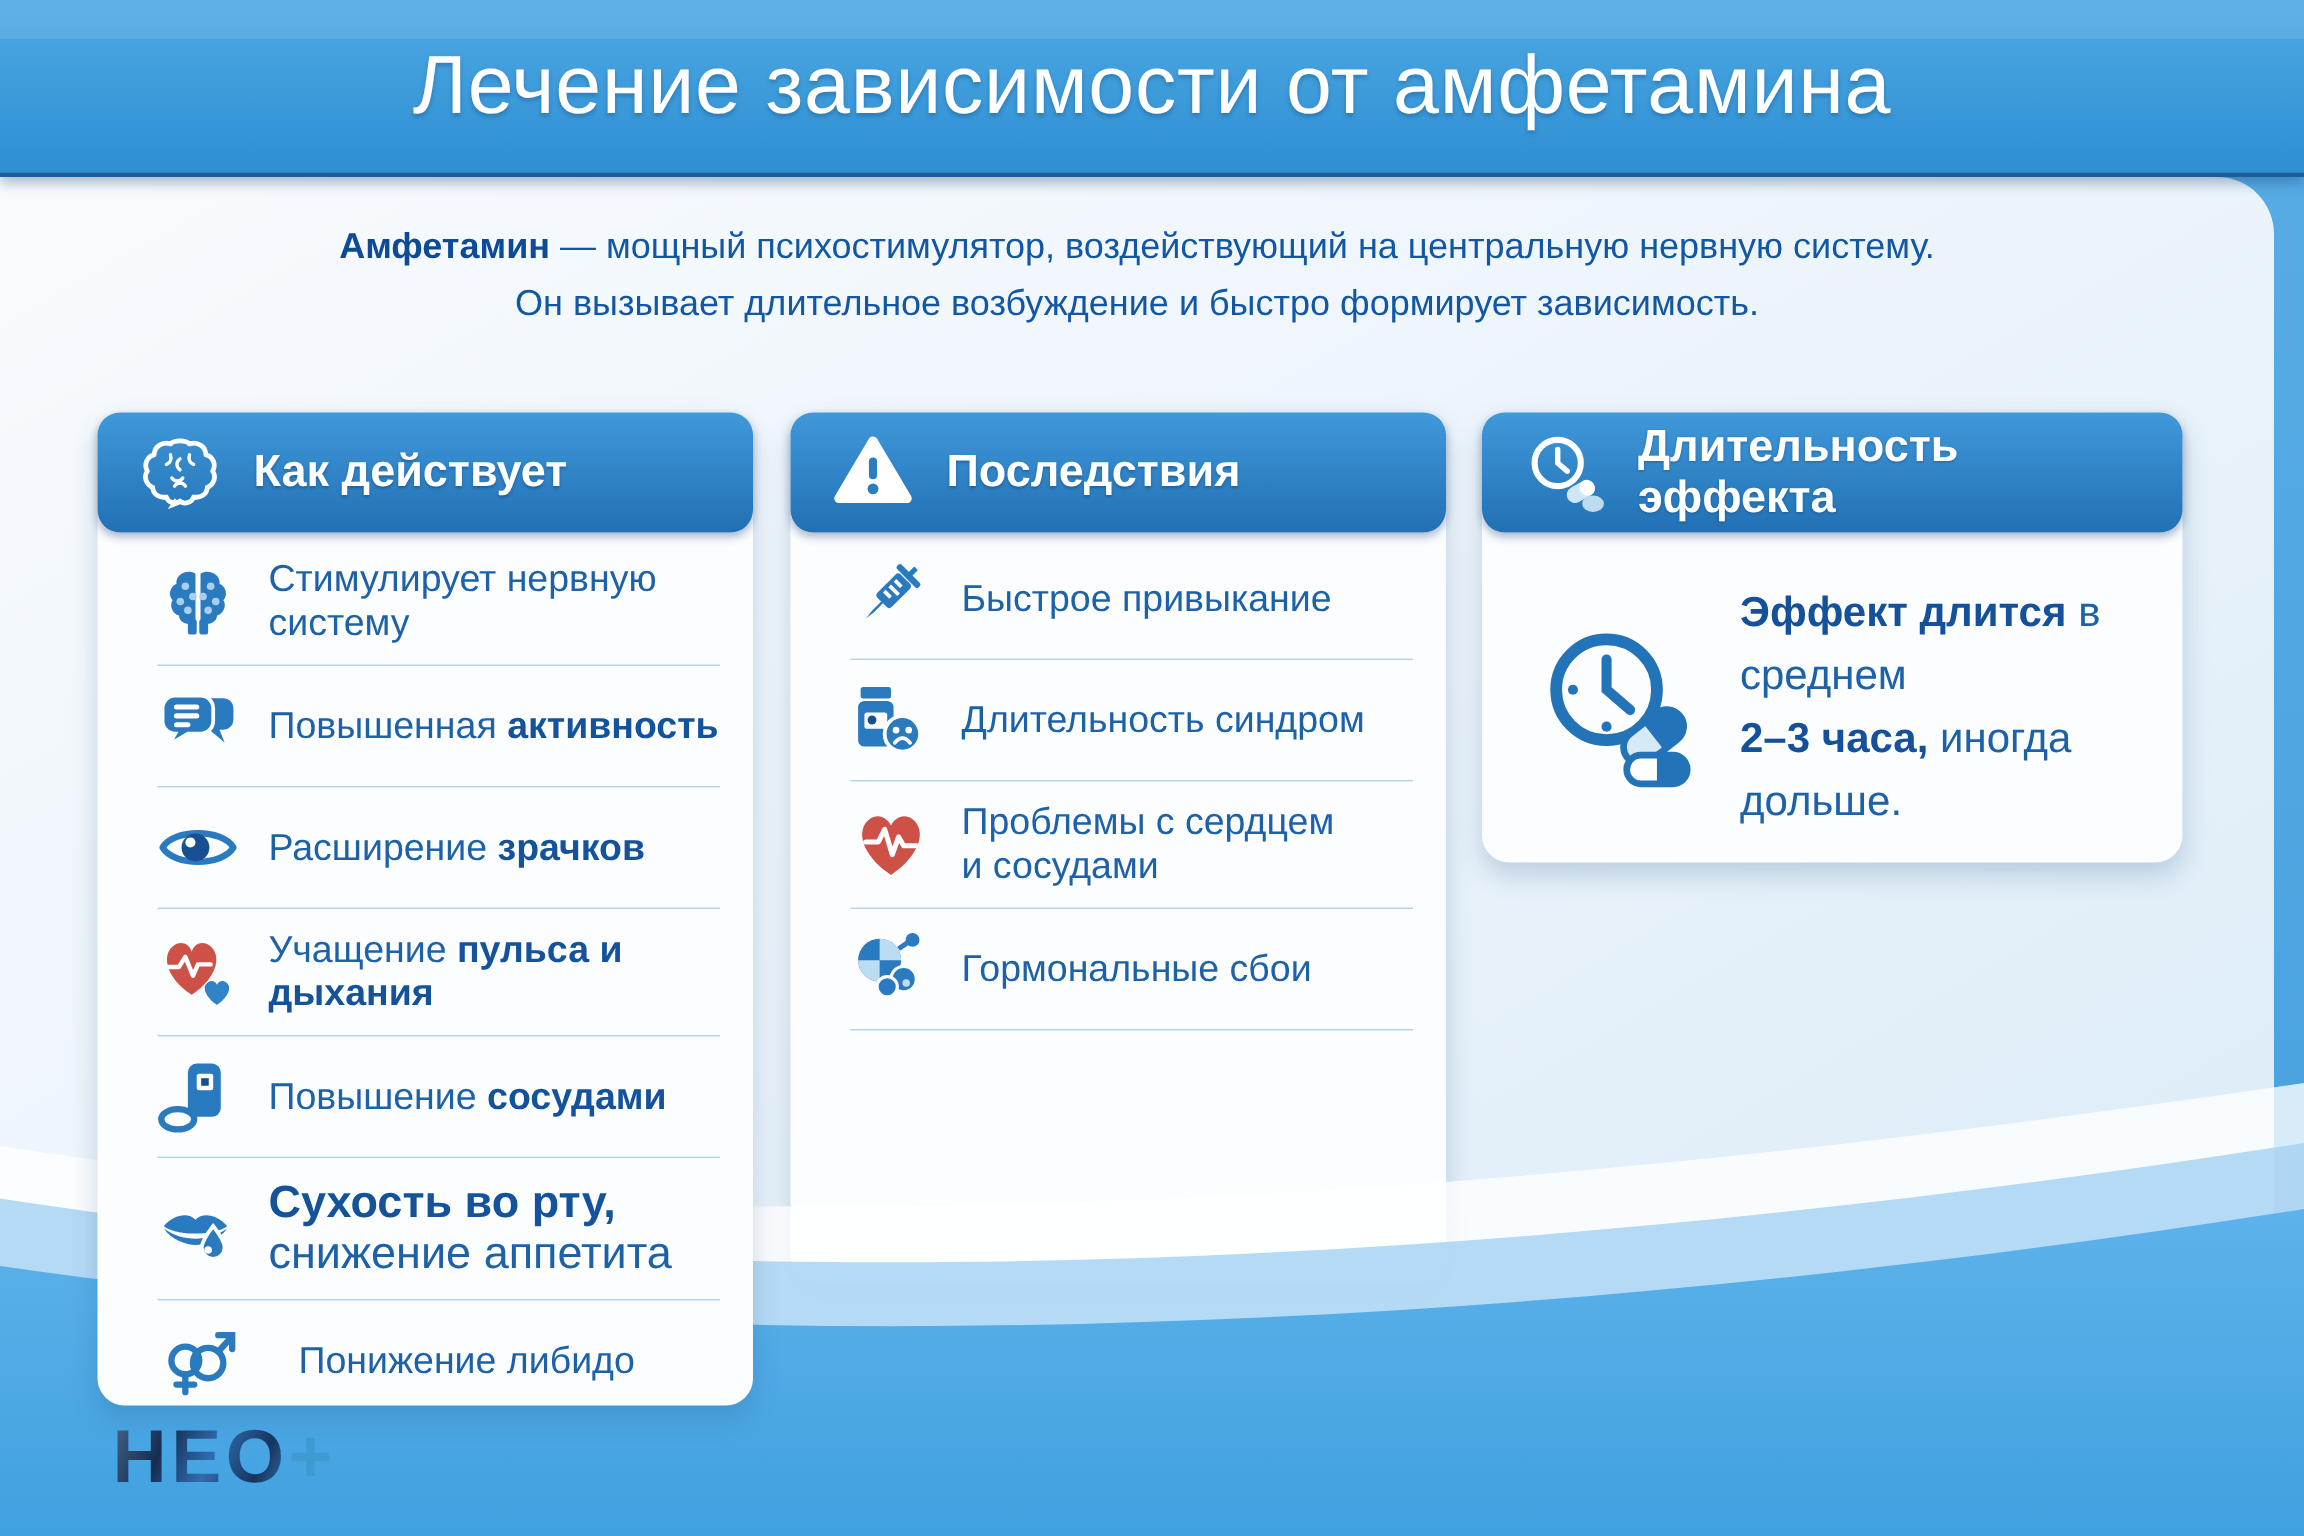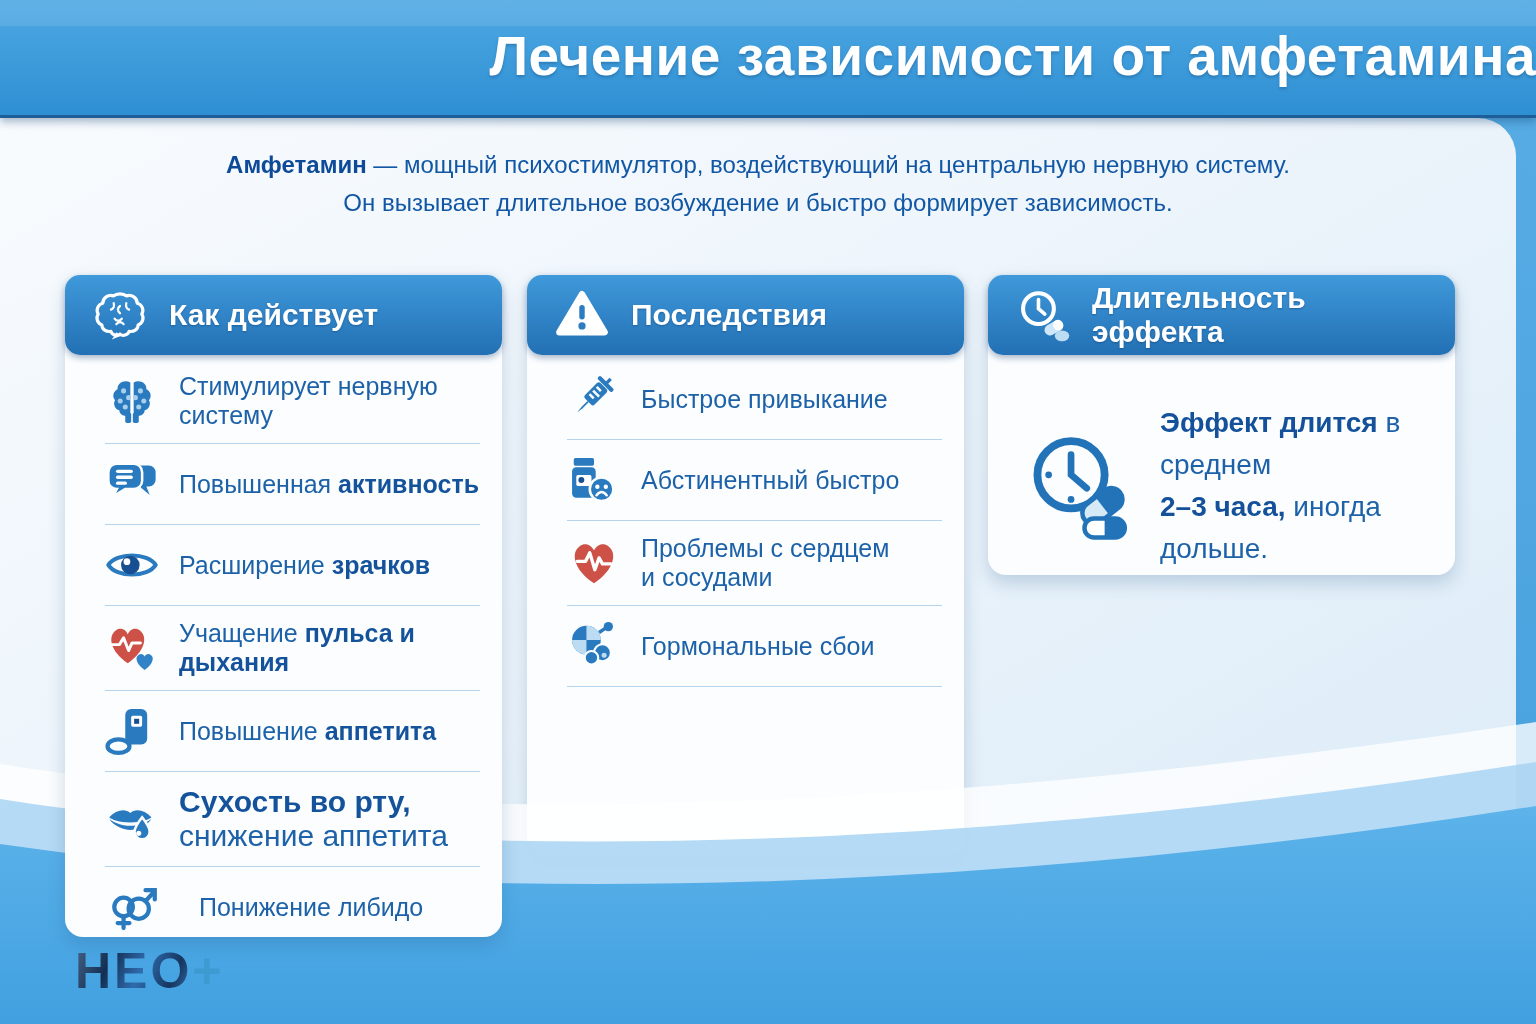--- a/index.html
+++ b/index.html
@@ -11,21 +11,21 @@
   
   .band {
     position:absolute; top:0; left:0; width:100%; height:118px; z-index:5;
     background:linear-gradient(180deg,#4fa9e3 0%,#2e8fd3 100%);
     border-bottom:3px solid #1d5e99;
     box-shadow:0 4px 8px rgba(15,60,110,.35);
     box-sizing:border-box;
   }
   .band::before { content:""; position:absolute; top:0; left:0; right:0; height:26px; background:rgba(255,255,255,.10); }
   .band .title {
-    text-align:right; line-height:112px; font-size:55px; font-weight:bold; color:#ffffff;
+    text-align:center; line-height:112px; font-size:55px; font-weight:normal; color:#ffffff;
     letter-spacing:.5px; text-shadow:0 2px 3px rgba(15,65,115,.35);
   }
   
   .panel {
     position:absolute; top:118px; left:0; right:20px; bottom:0; z-index:1;
     background:linear-gradient(150deg,#f8fbfe 0%,#ecf4fb 45%,#d9eaf7 100%);
     border-top-right-radius:38px;
   }
   
   .intro {
@@ -56,21 +56,21 @@
     border-bottom:1px solid #b5d3eb; padding:13px 0; min-height:54px;
     font-size:25px; color:#1d62a9;
   }
   .item b { color:#14539b; }
   .item.small { font-size:30px; }
   #card1 .item:last-child { border-bottom:none;gap:40px; }
   .iicon { width:54px; height:54px; flex:none; }
   .l2 { display:block; }
   
   .c3body {
-    display:flex; align-items:center; gap:24px; padding:47px 24px 0 36px;
+    display:flex; align-items:center; gap:24px; padding:32px 24px 0 36px;
     font-size:28px; color:#1d62a9; line-height:1.5;
   }
   .c3body b { color:#14519a; }
   .c3icon { width:112px; height:112px; flex:none; }
   
   .waves { position:absolute; left:0; bottom:0; width:1536px; height:330px; z-index:3; }
   
   .logo { position:absolute; left:75px; top:942px; z-index:6; font-size:50px; font-weight:800; letter-spacing:3px; }
   .logo .neo {
     background:linear-gradient(115deg,#49688a 0%,#142e52 30%,#2f6cae 55%,#16355f 80%,#3a78b8 100%);
@@ -116,21 +116,21 @@
       <svg class="iicon" viewBox="0 0 64 64">
         <rect x="8" y="6" width="24" height="9" rx="2" fill="#2a7abf"></rect>
         <rect x="6" y="17" width="28" height="36" rx="5" fill="#2a7abf"></rect>
         <rect x="11" y="26" width="18" height="13" rx="2" fill="#fff"></rect>
         <circle cx="17" cy="32" r="3.5" fill="#174f92"></circle>
         <circle cx="41" cy="43" r="14" fill="#2a7abf" stroke="#fbfdff" stroke-width="3"></circle>
         <circle cx="36" cy="40" r="2.6" fill="#fff"></circle>
           <circle cx="46" cy="40" r="2.6" fill="#fff"></circle>
         <path d="M35 50c4-5 8-5 12 0" fill="none" stroke="#fff" stroke-width="3" stroke-linecap="round"></path>
       </svg>
-      <div class="txt"><span>Абстинентный быстро</span><b></b><span></span><span class="l2"></span></div>
+      <div class="txt"><span>Длительность синдром</span><b></b><span></span><span class="l2"></span></div>
     </div>
     <div class="item">
       <svg class="iicon" viewBox="0 0 64 64">
         <path d="M32 56C8 40 4 20 15 12c7-5 14-1 17 5 3-6 10-10 17-5 11 8 7 28-17 44z" fill="#cd5147"></path>
         <polyline points="12,30 22,30 27,20 33,40 38,26 42,33 52,33" fill="none" stroke="#fff" stroke-width="4" stroke-linecap="round" stroke-linejoin="round"></polyline>
       </svg>
       <div class="txt"><span>Проблемы с сердцем</span><b></b><span></span><span class="l2">и сосудами</span></div>
     </div>
     <div class="item">
       <svg class="iicon" viewBox="0 0 64 64">
@@ -219,21 +219,21 @@
       </svg>
       <div class="txt"><span>Учащение </span><b>пульса и дыхания</b><span></span></div>
     </div>
     <div class="item">
       <svg class="iicon" viewBox="0 0 64 64">
         <ellipse cx="16" cy="50" rx="13" ry="8" fill="none" stroke="#2a7abf" stroke-width="5"></ellipse>
         <rect x="24" y="6" width="26" height="42" rx="7" fill="#2a7abf"></rect>
         <rect x="31" y="14" width="13" height="13" rx="2" fill="#fff"></rect>
         <rect x="34.5" y="17.5" width="6" height="6" fill="#174f92"></rect>
       </svg>
-      <div class="txt"><span>Повышение </span><b>аппетита</b><span></span></div>
+      <div class="txt"><span>Повышение </span><b>сосудами</b><span></span></div>
     </div>
     <div class="item small">
       <svg class="iicon" viewBox="0 0 64 64">
         <path d="M5 30c8-9 19-11 25-5 6-6 17-4 25 5-3 3-12 6-25 6S8 33 5 30z" fill="#2a7abf"></path>
         <path d="M5 32c6 9 18 13 25 13s19-4 25-13c-8 6-17 8-25 8S13 38 5 32z" fill="#2a7abf"></path>
         <path d="M44 30c7 9 9 13 9 17a9 9 0 1 1-18 0c0-4 2-8 9-17z" fill="#2a7abf" stroke="#fbfdff" stroke-width="3"></path>
         <circle cx="40" cy="49" r="3" fill="#fff"></circle>
       </svg>
       <div class="txt"><span></span><b>Сухость во рту,</b><span> снижение аппетита</span></div>
     </div>

